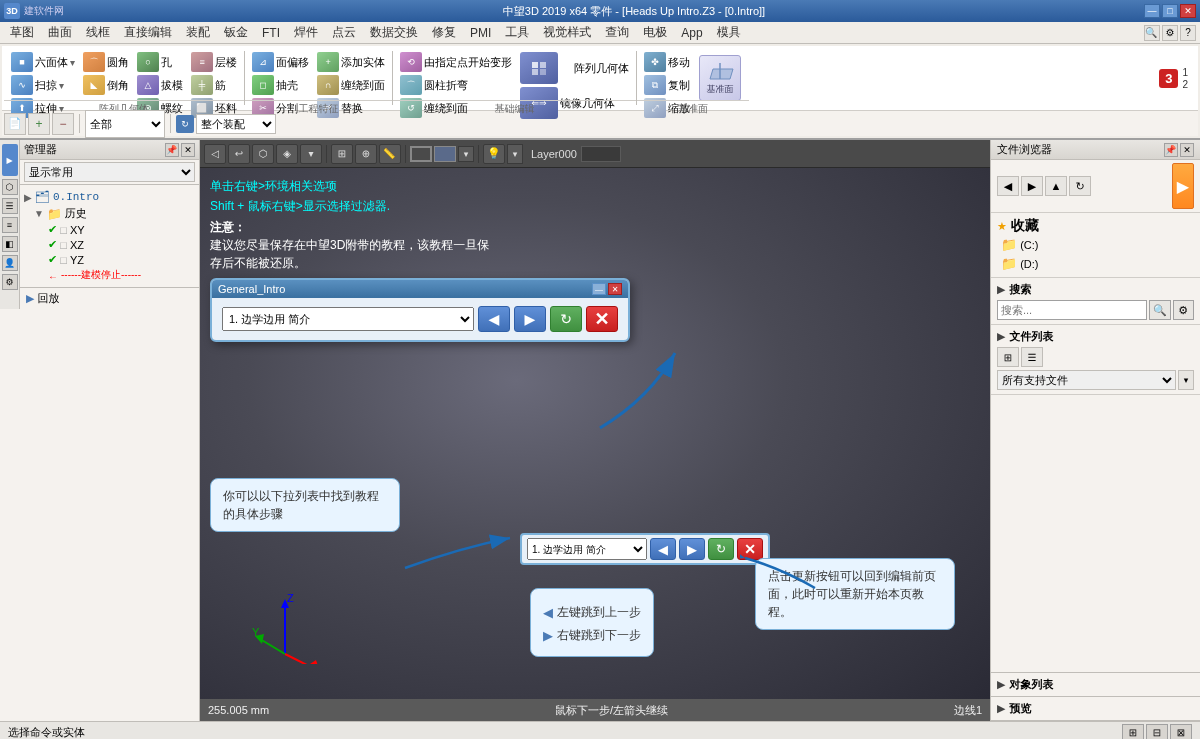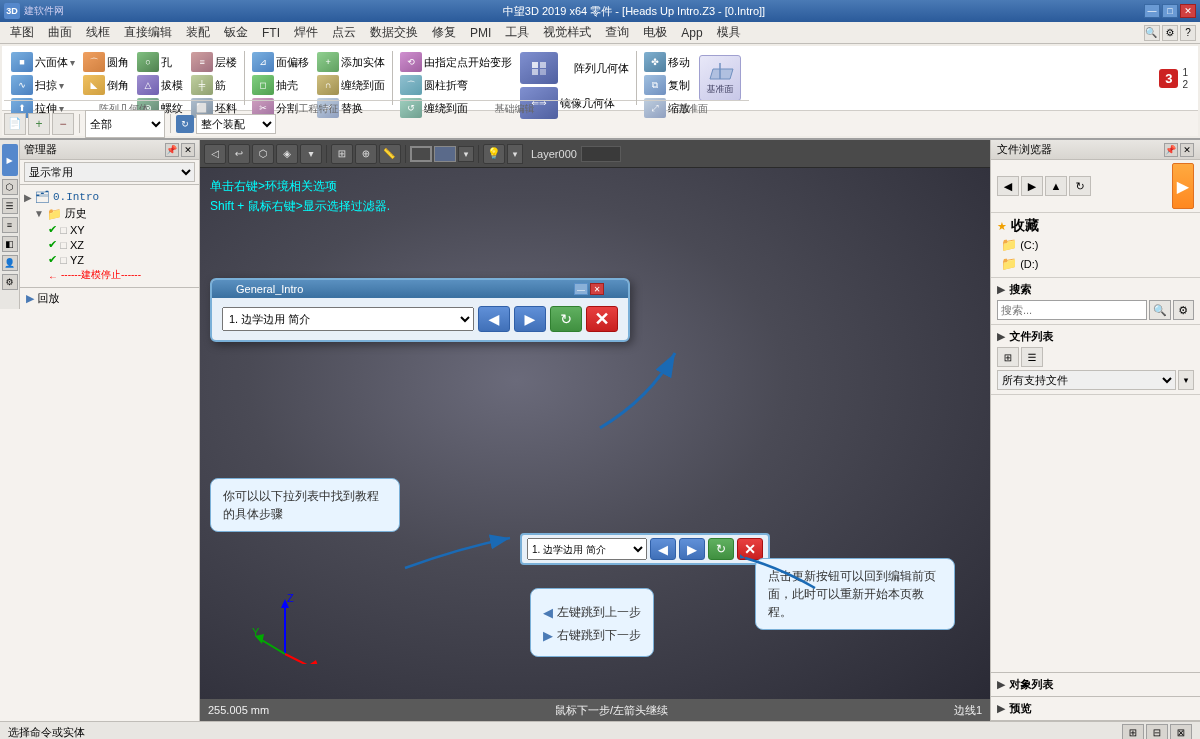--- a/index.html
+++ b/index.html
@@ -377,24 +377,29 @@
       <div style="width:40px;background:#3a3a3a;height:16px;margin-left:2px;border:1px solid #5a5a5a;"></div>
     </div>
 
     <div style="flex:1;background:radial-gradient(ellipse at 40% 40%, #6a6a7a 0%, #4a4a55 40%, #2a2a35 100%);position:relative;overflow:hidden;">
 
       <div style="position:absolute;top:10px;left:10px;color:#fff;font-size:12px;">
         <div style="color:#00ffff;">单击右键&gt;环境相关选项</div>
         <div style="color:#00ffff;margin-top:3px;">Shift + 鼠标右键&gt;显示选择过滤器.</div>
       </div>
 
+      <div style="position:absolute;top:50px;left:10px;color:#fff;font-size:12px;max-width:280px;line-height:1.5;">
+        <span style="font-weight:bold;">注意：</span>
+        <br>
+        <span>建议您尽量保存在中望3D附带的教程，该教程一旦保存后不能被还原。</span>
+      </div>
 
       <div style="position:absolute;top:110px;left:10px;background:#e8f0f8;border:2px solid #7ab0d8;border-radius:6px;width:420px;box-shadow:3px 3px 10px rgba(0,0,0,0.4);">
 
-        <div style="background:linear-gradient(to bottom,#5a90c0,#3a70a0);padding:3px 24px;border-radius:4px 4px 0 0;display:flex;align-items:center;justify-content:space-between;">
+        <div style="background:linear-gradient(to bottom,#5a90c0,#3a70a0);padding:3px 6px;border-radius:4px 4px 0 0;display:flex;align-items:center;justify-content:space-between;">
           <span style="color:white;font-size:11px;">General_Intro</span>
           <div style="display:flex;gap:2px;">
             <div style="width:14px;height:12px;background:#8ab0d8;border:1px solid #5a90c8;cursor:pointer;font-size:8px;display:flex;align-items:center;justify-content:center;color:white;">—</div>
             <div style="width:14px;height:12px;background:#d04040;border:1px solid #a02020;cursor:pointer;font-size:8px;display:flex;align-items:center;justify-content:center;color:white;">✕</div>
           </div>
         </div>
 
         <div style="padding:8px 10px;">
           <div style="display:flex;align-items:center;gap:4px;">
             <select style="flex:1;font-size:11px;padding:2px;height:24px;">

